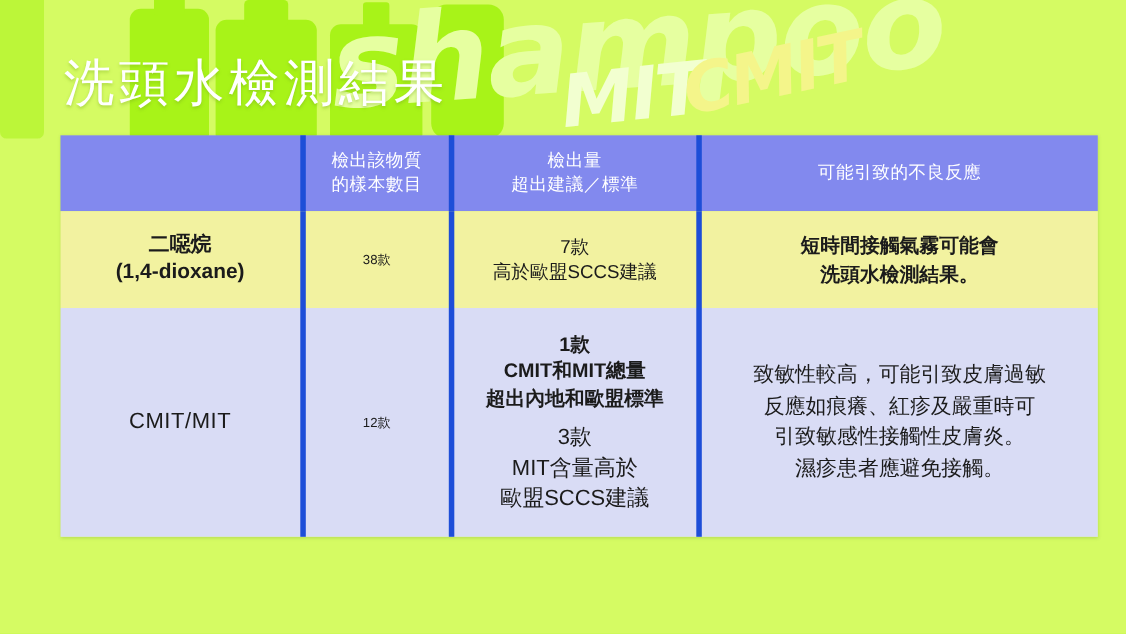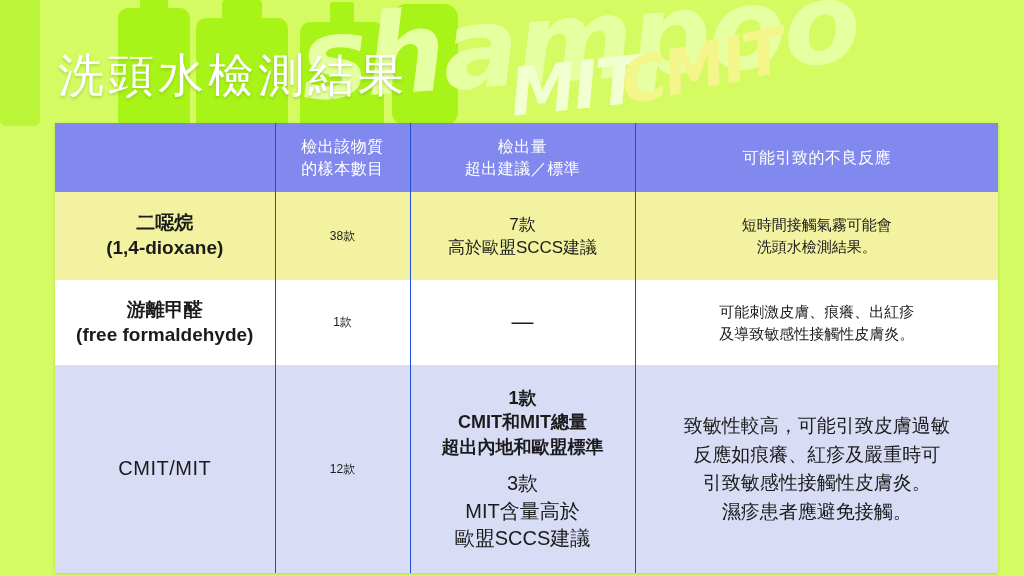--- a/index.html
+++ b/index.html
@@ -69,21 +69,21 @@
   }
   .table col.c1{width:220px;}
   .table col.c2{width:135px;}
   .table col.c3{width:225px;}
   .table col.c4{width:363px;}
 
   .table th,.table td{
     padding:0;
     text-align:center;
     vertical-align:middle;
-    border-right:1px solid #1d4ed8;
+    border-right:5px solid #1d4ed8;
   }
   .table th:last-child,.table td:last-child{border-right:none;}
 
   thead th{
     background:#8289ee;
     color:#ffffff;
     font-weight:normal;
     font-size:16px;
     line-height:1.35;
     height:69px;
@@ -105,21 +105,21 @@
   .name-cell .sub{font-weight:bold;}
   .name-plain{font-size:20px;font-weight:normal;letter-spacing:.5px;}
   .count-cell{font-size:12px;}
   .dash{font-size:22px;}
 
   .stack{display:block;}
   .stack .b{font-weight:bold;font-size:18px;line-height:1.36;display:block;}
   .stack .n{font-size:20px;line-height:1.36;display:block;}
   .stack .gap{height:11px;display:block;}
 
-  .eff{font-size:15px;line-height:1.45;}
+  .eff{font-size:18px;line-height:1.45;font-weight:bold;}
   .eff-lg{font-size:19px;line-height:1.5;}
 </style>
 </head>
 <body>
 
 <div class="bg">
   <div class="bg-band"></div>
 
   <div class="bottle" style="left:118px;top:8px;width:72px;height:118px;"></div>
   <div class="bottle-neck" style="left:140px;top:-8px;width:28px;height:22px;"></div>
@@ -169,32 +169,20 @@
       <td>
         <span>7款</span><br>
         <span>高於歐盟SCCS建議</span>
       </td>
       <td class="eff">
         <span>短時間接觸氣霧可能會</span><br>
         <span>洗頭水檢測結果。</span>
       </td>
     </tr>
 
-    <tr class="row-formaldehyde">
-      <td class="name-cell">
-        <span>游離甲醛</span><br>
-        <span class="sub">(free formaldehyde)</span>
-      </td>
-      <td class="count-cell">1款</td>
-      <td class="dash">—</td>
-      <td class="eff">
-        <span>可能刺激皮膚、痕癢、出紅疹</span><br>
-        <span>及導致敏感性接觸性皮膚炎。</span>
-      </td>
-    </tr>
 
     <tr class="row-cmit">
       <td class="name-plain">CMIT/MIT</td>
       <td class="count-cell">12款</td>
       <td>
         <span class="stack">
           <span class="b">1款</span>
           <span class="b">CMIT和MIT總量</span>
           <span class="b">超出內地和歐盟標準</span>
           <span class="gap"></span>

